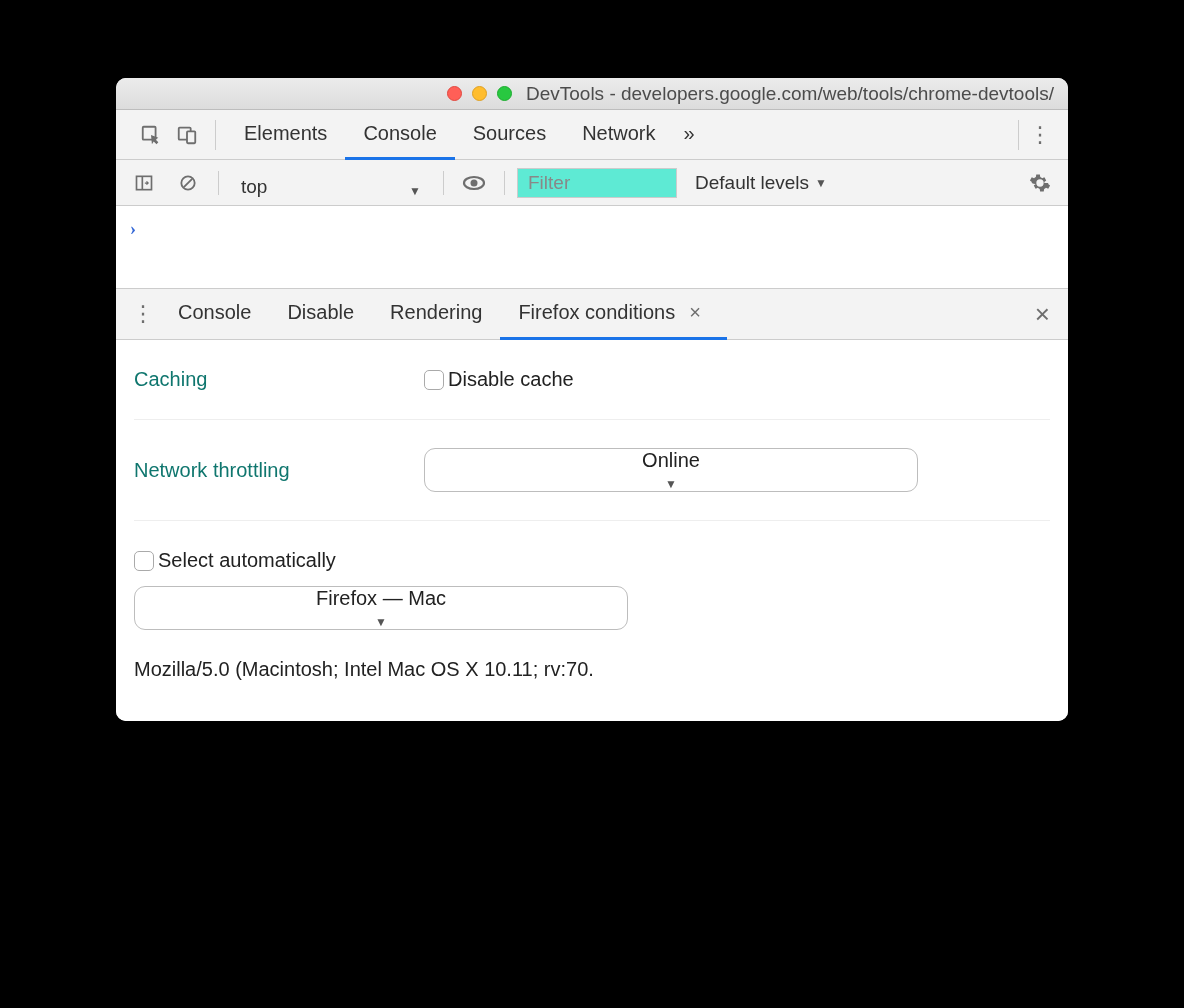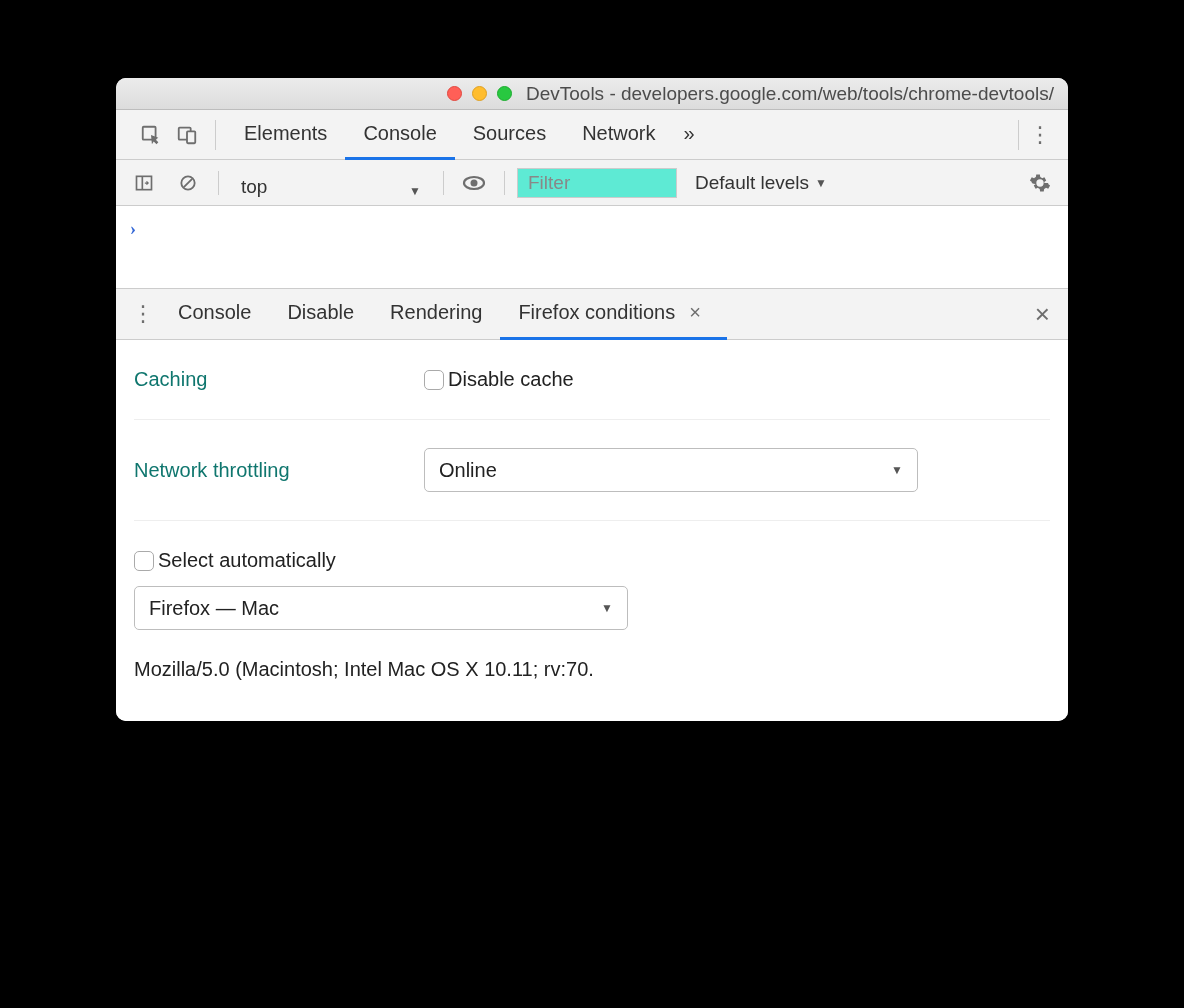--- a/index.html
+++ b/index.html
@@ -142,25 +142,25 @@
 }
 .cbx {
   width: 20px; height: 20px;
   border: 1.5px solid #aaa;
   border-radius: 5px;
   background: #fff;
 }
 .select {
   width: 494px; height: 44px;
   border: 1px solid #bdbdbd;
-  border-radius: 5px;
+  border-radius: 11px;
   background: #fff;
   display: flex; align-items: center; justify-content: space-between;
   padding: 0 14px;
-  font-size: 20px; color: #222;
+  font-size: 20px; color: #222; flex-direction: column;
 }
 .ua-string {
   font-size: 20px; color: #222;
   padding-top: 14px;
 }
 svg { display: block; }
 .tri { font-size: 12px; color: #555; }
 .dots { font-size: 22px; color: #6e6e6e; cursor: pointer; }
 </style>
 </head>

